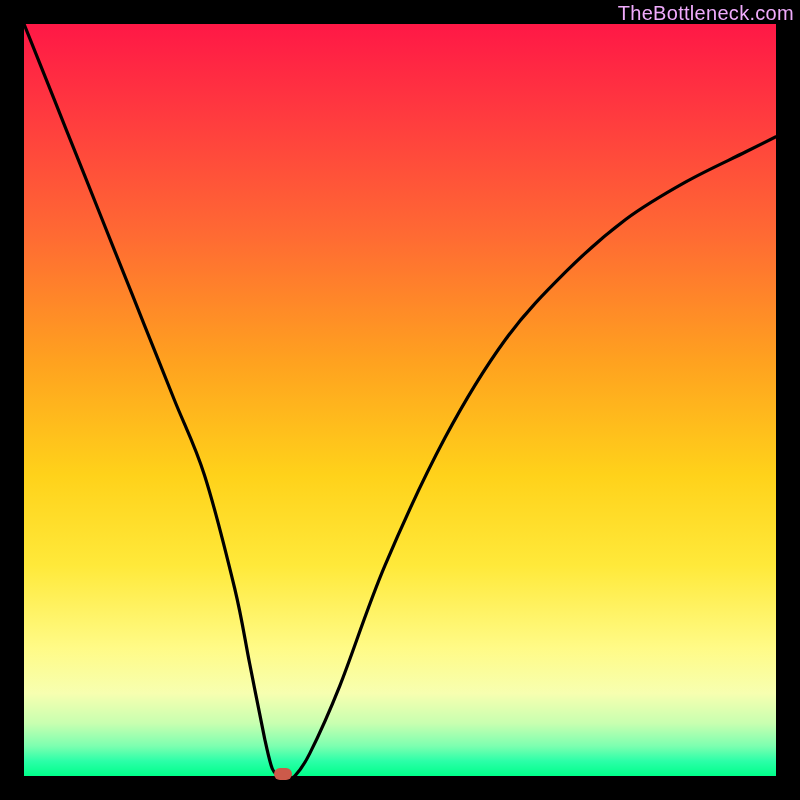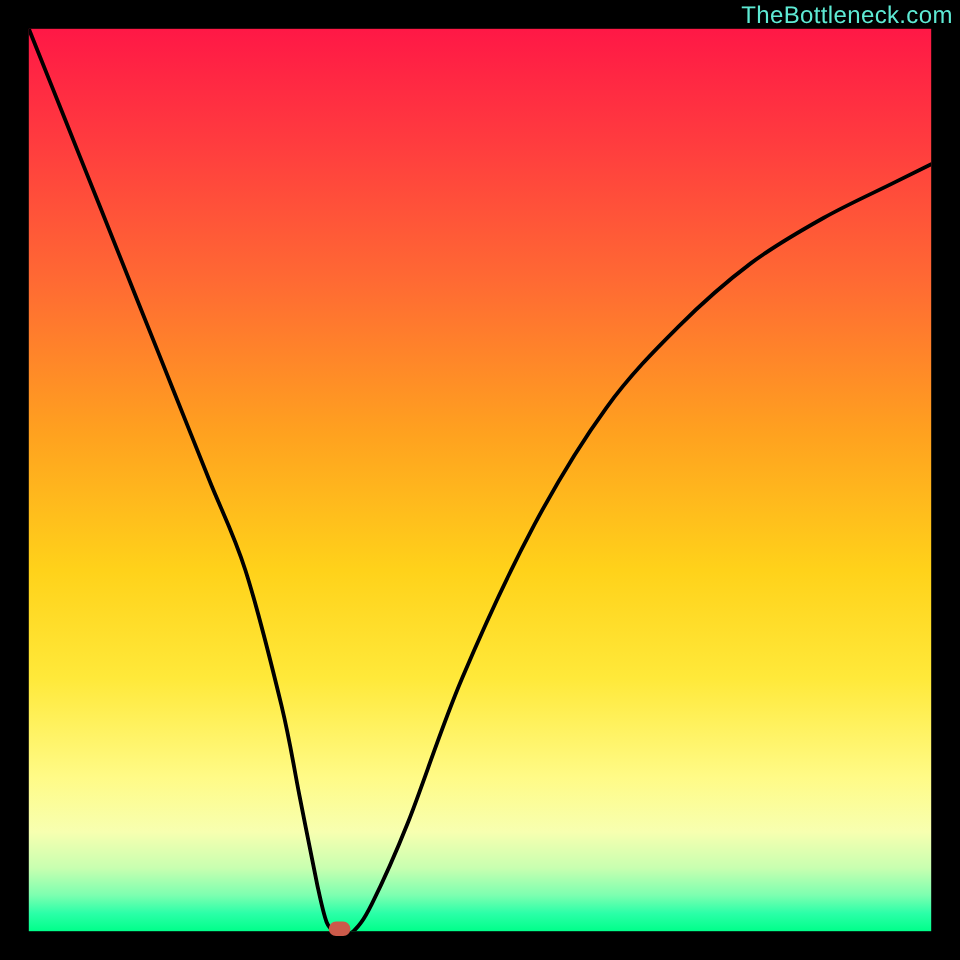--- a/index.html
+++ b/index.html
@@ -51,21 +51,21 @@
     position: absolute;
     width: 18px;
     height: 12px;
     background: #cc5a4a;
     border-radius: 6px;
   }
   .watermark {
     position: absolute;
     top: 2px;
     right: 6px;
-    color: #5eead4;
+    color: #f0abfc;
     font-size: 20px;
     font-weight: 500;
     letter-spacing: 0.3px;
   }
 </style>
 </head>
 <body>
 
 <div class="watermark">TheBottleneck.com</div>
 

